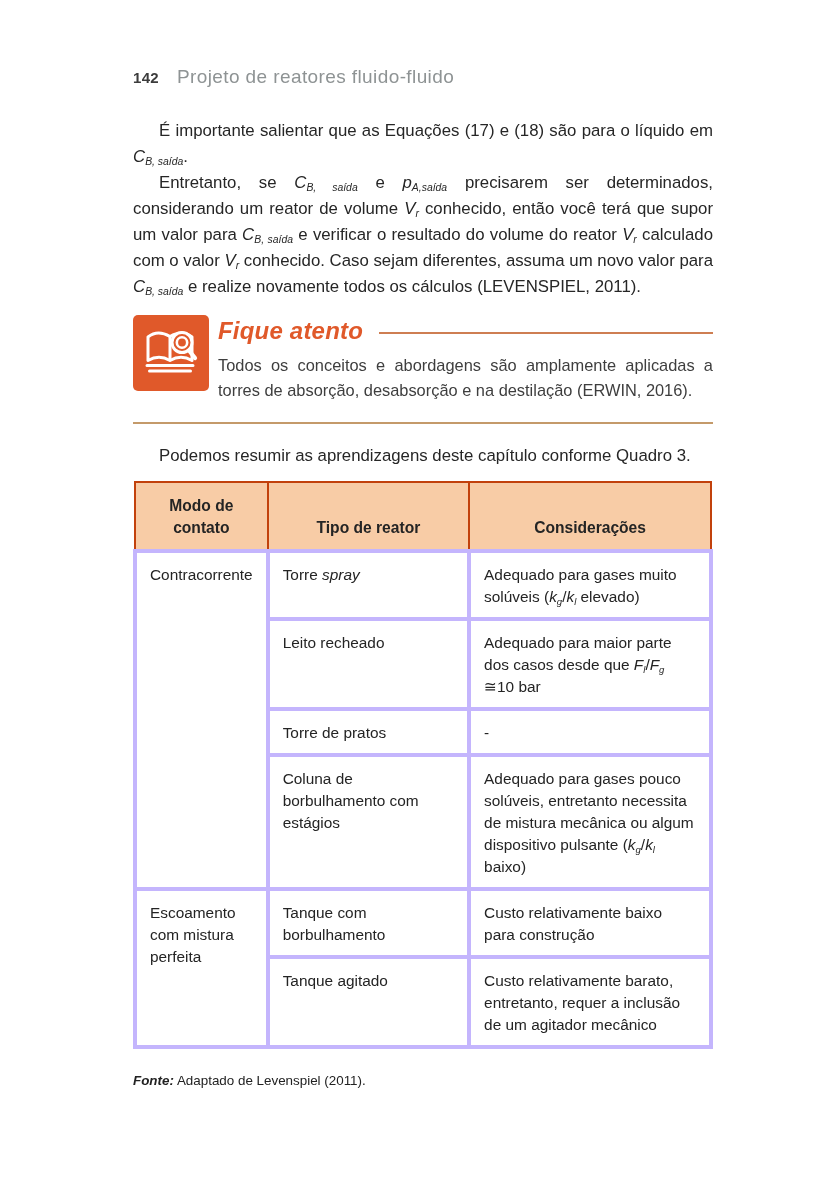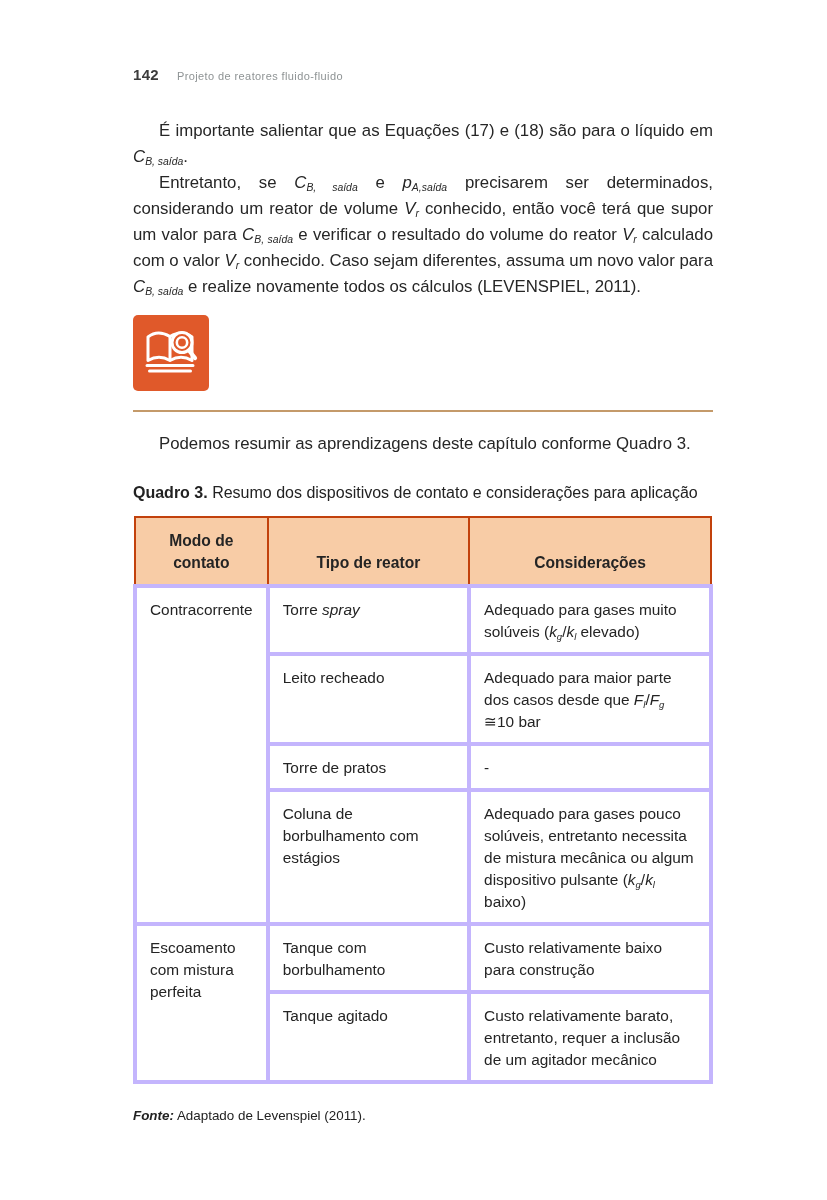--- a/index.html
+++ b/index.html
@@ -6,21 +6,21 @@
   html,body { background:#ffffff; }
   .page {
     position:relative; width:827px; height:1200px; margin:0 auto;
     background:#ffffff; overflow:hidden;
     font-family:"Liberation Sans","DejaVu Sans",sans-serif;
     color:#262626;
   }
   
   .runhead { position:absolute; top:66px; left:133px; display:flex; align-items:baseline; }
   .runhead .pagenum { font-size:15px; font-weight:bold; color:#3c3c3c; letter-spacing:.3px; }
-  .runhead .booktitle { font-size:11px; color:#8e9394; margin-left:18px; letter-spacing:.4px; }
+  .runhead .booktitle { font-size:19px; color:#8e9394; margin-left:18px; letter-spacing:.4px; }
 
   .content { position:absolute; top:118px; left:133px; width:580px; }
 
   p.body-par {
     font-size:16.8px; line-height:26px; text-align:justify;
     text-indent:26px; color:#262626;
   }
   em { font-style:italic; }
   sub { font-size:.62em; font-style:italic; line-height:0; vertical-align:-0.28em; }
 
@@ -77,29 +77,33 @@
     <div class="callout">
       <svg class="callout-icon" viewBox="0 0 76 76" xmlns="http://www.w3.org/2000/svg" aria-hidden="true">
         <rect x="0" y="0" width="76" height="76" rx="5" fill="#E0592A"></rect>
         <path d="M15 22 C22 16.5 30 17.5 37 21.5 C44 17.5 52 16.5 59 22 L59 45.5 C52 41.5 44 41.5 37 45.5 C30 41.5 22 41.5 15 45.5 Z" fill="none" stroke="#ffffff" stroke-width="3" stroke-linejoin="round"></path>
         <path d="M37 21.5 V45.5" stroke="#ffffff" stroke-width="3"></path>
         <path d="M14 50.5 H60 M16.5 56 H57.5" stroke="#ffffff" stroke-width="3" stroke-linecap="round"></path>
         <circle cx="49" cy="27.5" r="10" fill="#E0592A" stroke="#ffffff" stroke-width="3"></circle>
         <circle cx="49" cy="27.5" r="5.2" fill="none" stroke="#ffffff" stroke-width="2.6"></circle>
         <path d="M56 35.5 L62 43" stroke="#ffffff" stroke-width="4.2" stroke-linecap="round"></path>
       </svg>
+      <div class="callout-right">
+        <div class="callout-titlerow">
+          <span class="callout-title">Fique atento</span>
+          <span class="callout-rule"></span>
+        </div>
+        <div class="callout-body">Todos os conceitos e abordagens são amplamente aplicadas a torres de absorção, desabsorção e na destilação (ERWIN, 2016).</div>
+      </div>
     </div>
 
     <div class="divider"></div>
 
     <p class="body-par summary-par">Podemos resumir as aprendizagens deste capítulo conforme Quadro 3.</p>
 
-    <p class="table-caption">
-      <span class="cap-label">Quadro 3.</span><span> Resumo dos dispositivos de contato e considerações para aplicação</span>
-    </p>
 
     <table class="quadro">
       <colgroup>
           <col class="c1">
           <col class="c2">
           <col class="c3">
         </colgroup>
       <thead>
         <tr>
           <th>Modo de contato</th>

